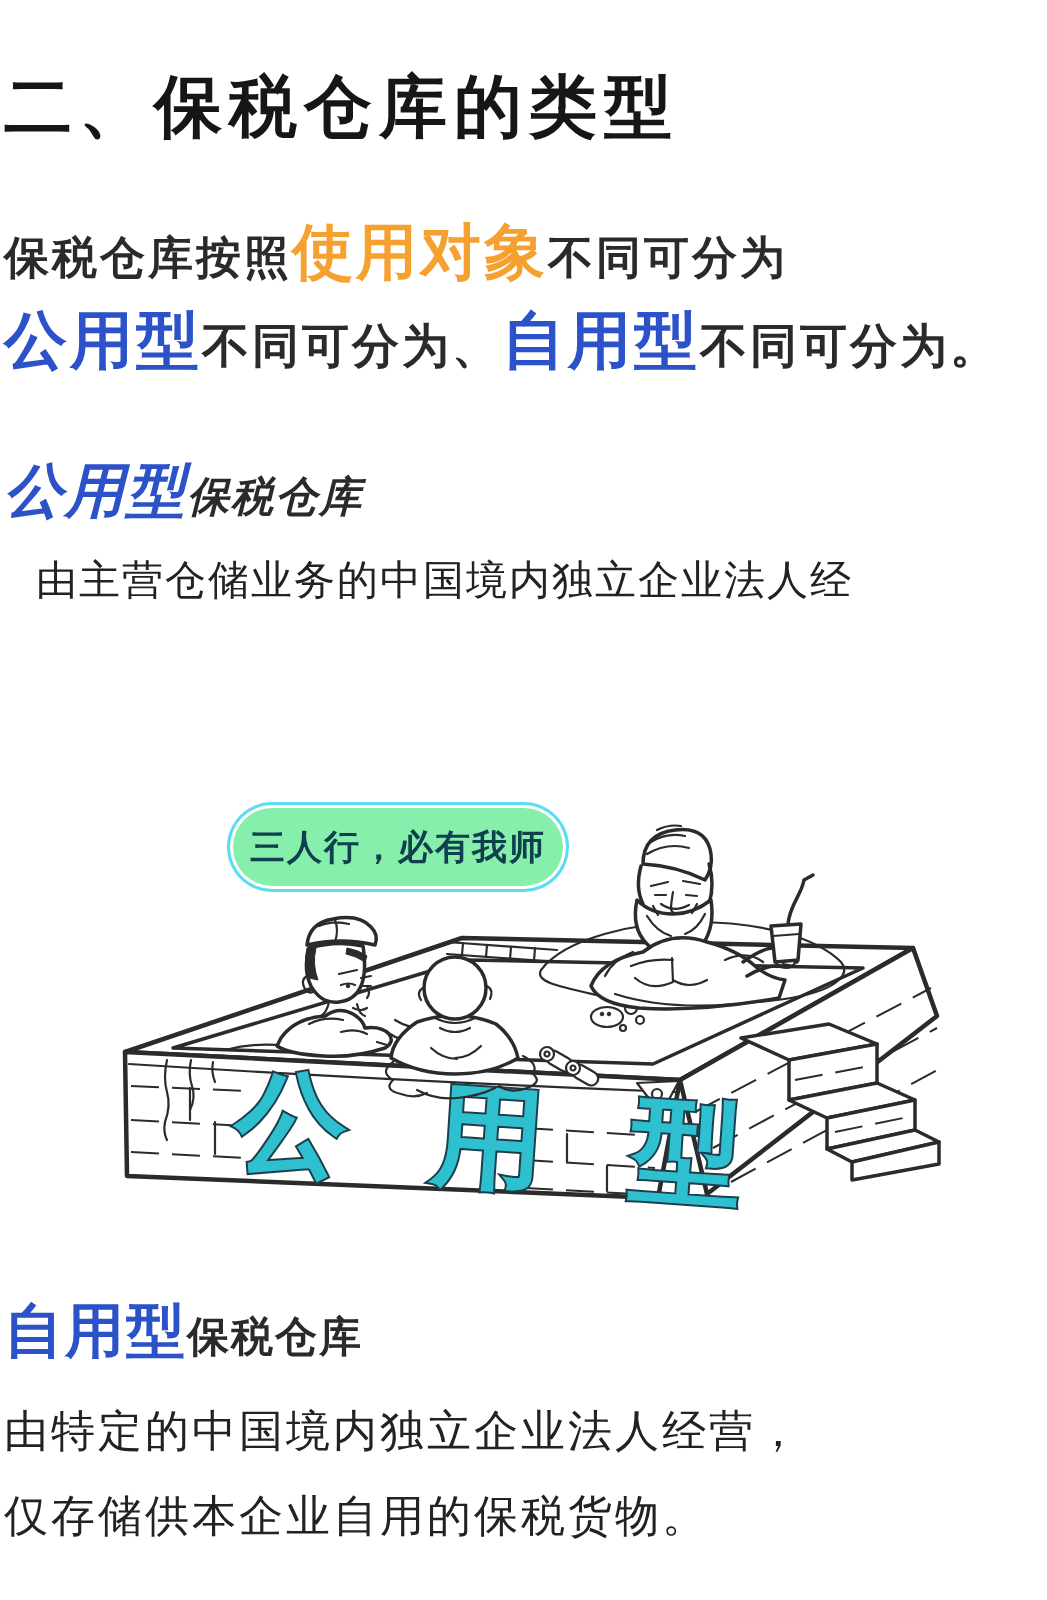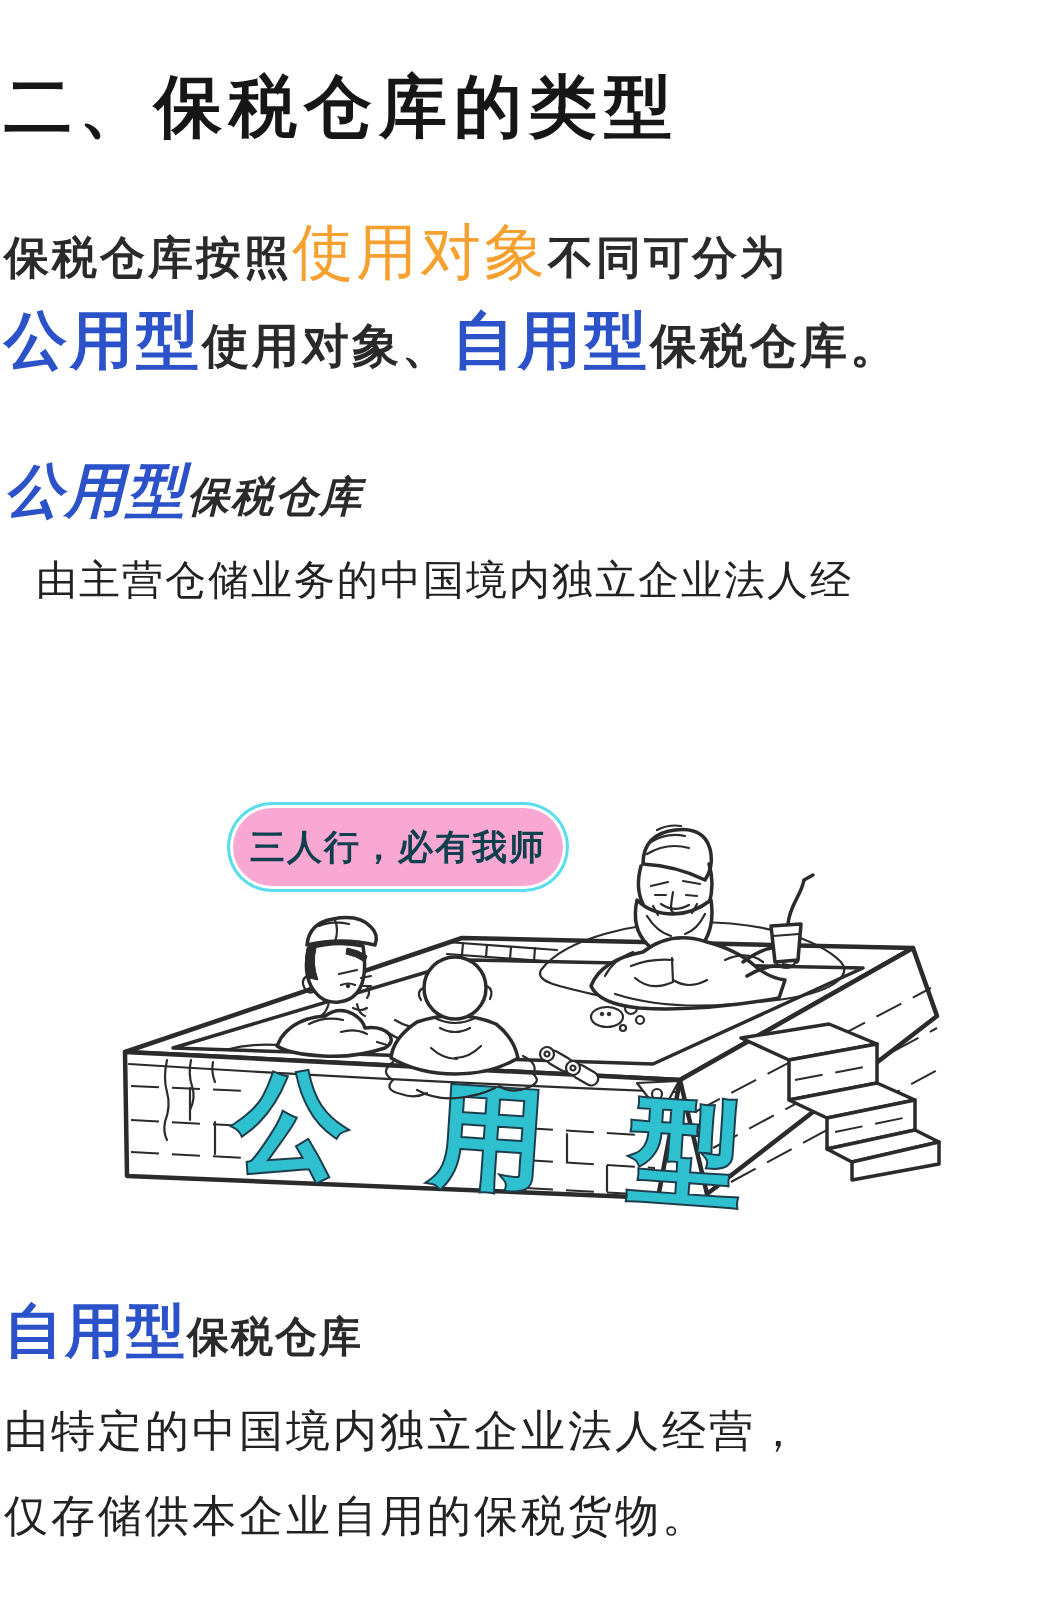--- a/index.html
+++ b/index.html
@@ -9,34 +9,34 @@
     font-family:"Liberation Sans","DejaVu Sans",sans-serif;
     color:#242424;
   }
   .center-block{position:absolute;left:4px;width:100%;text-align:left;}
   .page-title{
     top:62px;font-size:68px;font-weight:800;letter-spacing:7px;color:#161616;
   }
   .intro{top:222px;line-height:1;}
   .intro-line1{font-size:45px;font-weight:600;letter-spacing:3px;color:#2a2a2a;}
   .intro-line2{margin-top:26px;font-size:47px;font-weight:600;letter-spacing:3px;color:#2a2a2a;}
-  .hl-orange{color:#F5A02F;font-size:61px;font-weight:400;}
+  .hl-orange{color:#F5A02F;font-size:61px;font-weight:700;}
   .hl-blue{color:#2B52C8;font-size:63px;font-weight:600;}
   .sec-heading{font-size:42px;font-weight:600;letter-spacing:2px;color:#2a2a2a;}
   .sec-heading .hl-blue{font-size:59px;}
   .heading-public{top:452px;font-style:italic;}
   .heading-self{top:1292px;}
   .body-text{font-size:41px;font-weight:500;letter-spacing:2px;color:#222222;}
   .body-public{top:548px;line-height:65px;padding-left:32px;}
   .body-self{top:1388px;font-size:44px;line-height:85px;letter-spacing:3px;}
   .illustration{position:absolute;left:95px;top:780px;width:880px;height:440px;}
   .illustration svg{position:absolute;left:0;top:0;}
   .speech-bubble{
     position:absolute;left:138px;top:28px;width:330px;height:78px;
-    background:#f9a8d4;border-radius:40px;
+    background:#86efac;border-radius:40px;
     box-shadow:0 0 0 3px #ffffff,0 0 0 6px #5ADDEC;
     display:flex;align-items:center;justify-content:center;
     font-size:35px;font-weight:600;letter-spacing:2px;color:#10404e;
   }
   
   .ln{fill:none;stroke:#2b2b2b;stroke-width:3.5;stroke-linecap:round;stroke-linejoin:round;}
   .lnf{fill:#ffffff;stroke:#2b2b2b;stroke-width:3.5;stroke-linecap:round;stroke-linejoin:round;}
   .thin{stroke-width:2.2;}
   .thick{stroke-width:4.5;}
   .dark{fill:#2b2b2b;stroke:#2b2b2b;stroke-width:1;}
@@ -49,21 +49,21 @@
 </style>
 </head>
 <body>
 
 <div class="page">
 
   <div class="center-block page-title">二、保税仓库的类型</div>
 
   <div class="center-block intro">
     <div class="intro-line1"><span>保税仓库按照</span><span class="hl-orange">使用对象</span><span>不同可分为</span></div>
-    <div class="intro-line2"><span class="hl-blue">公用型</span><span>使用对象、</span><span class="hl-blue">自用型</span><span>保税仓库。</span></div>
+    <div class="intro-line2"><span class="hl-blue">公用型</span><span>不同可分为、</span><span class="hl-blue">自用型</span><span>不同可分为。</span></div>
   </div>
 
   <div class="center-block sec-heading heading-public"><span class="hl-blue">公用型</span><span>保税仓库</span></div>
 
   <div class="center-block body-text body-public">
     <div>由主营仓储业务的中国境内独立企业法人经</div>
   </div>
 
   <div class="illustration">
     <svg width="880" height="440" viewBox="0 0 880 440">

